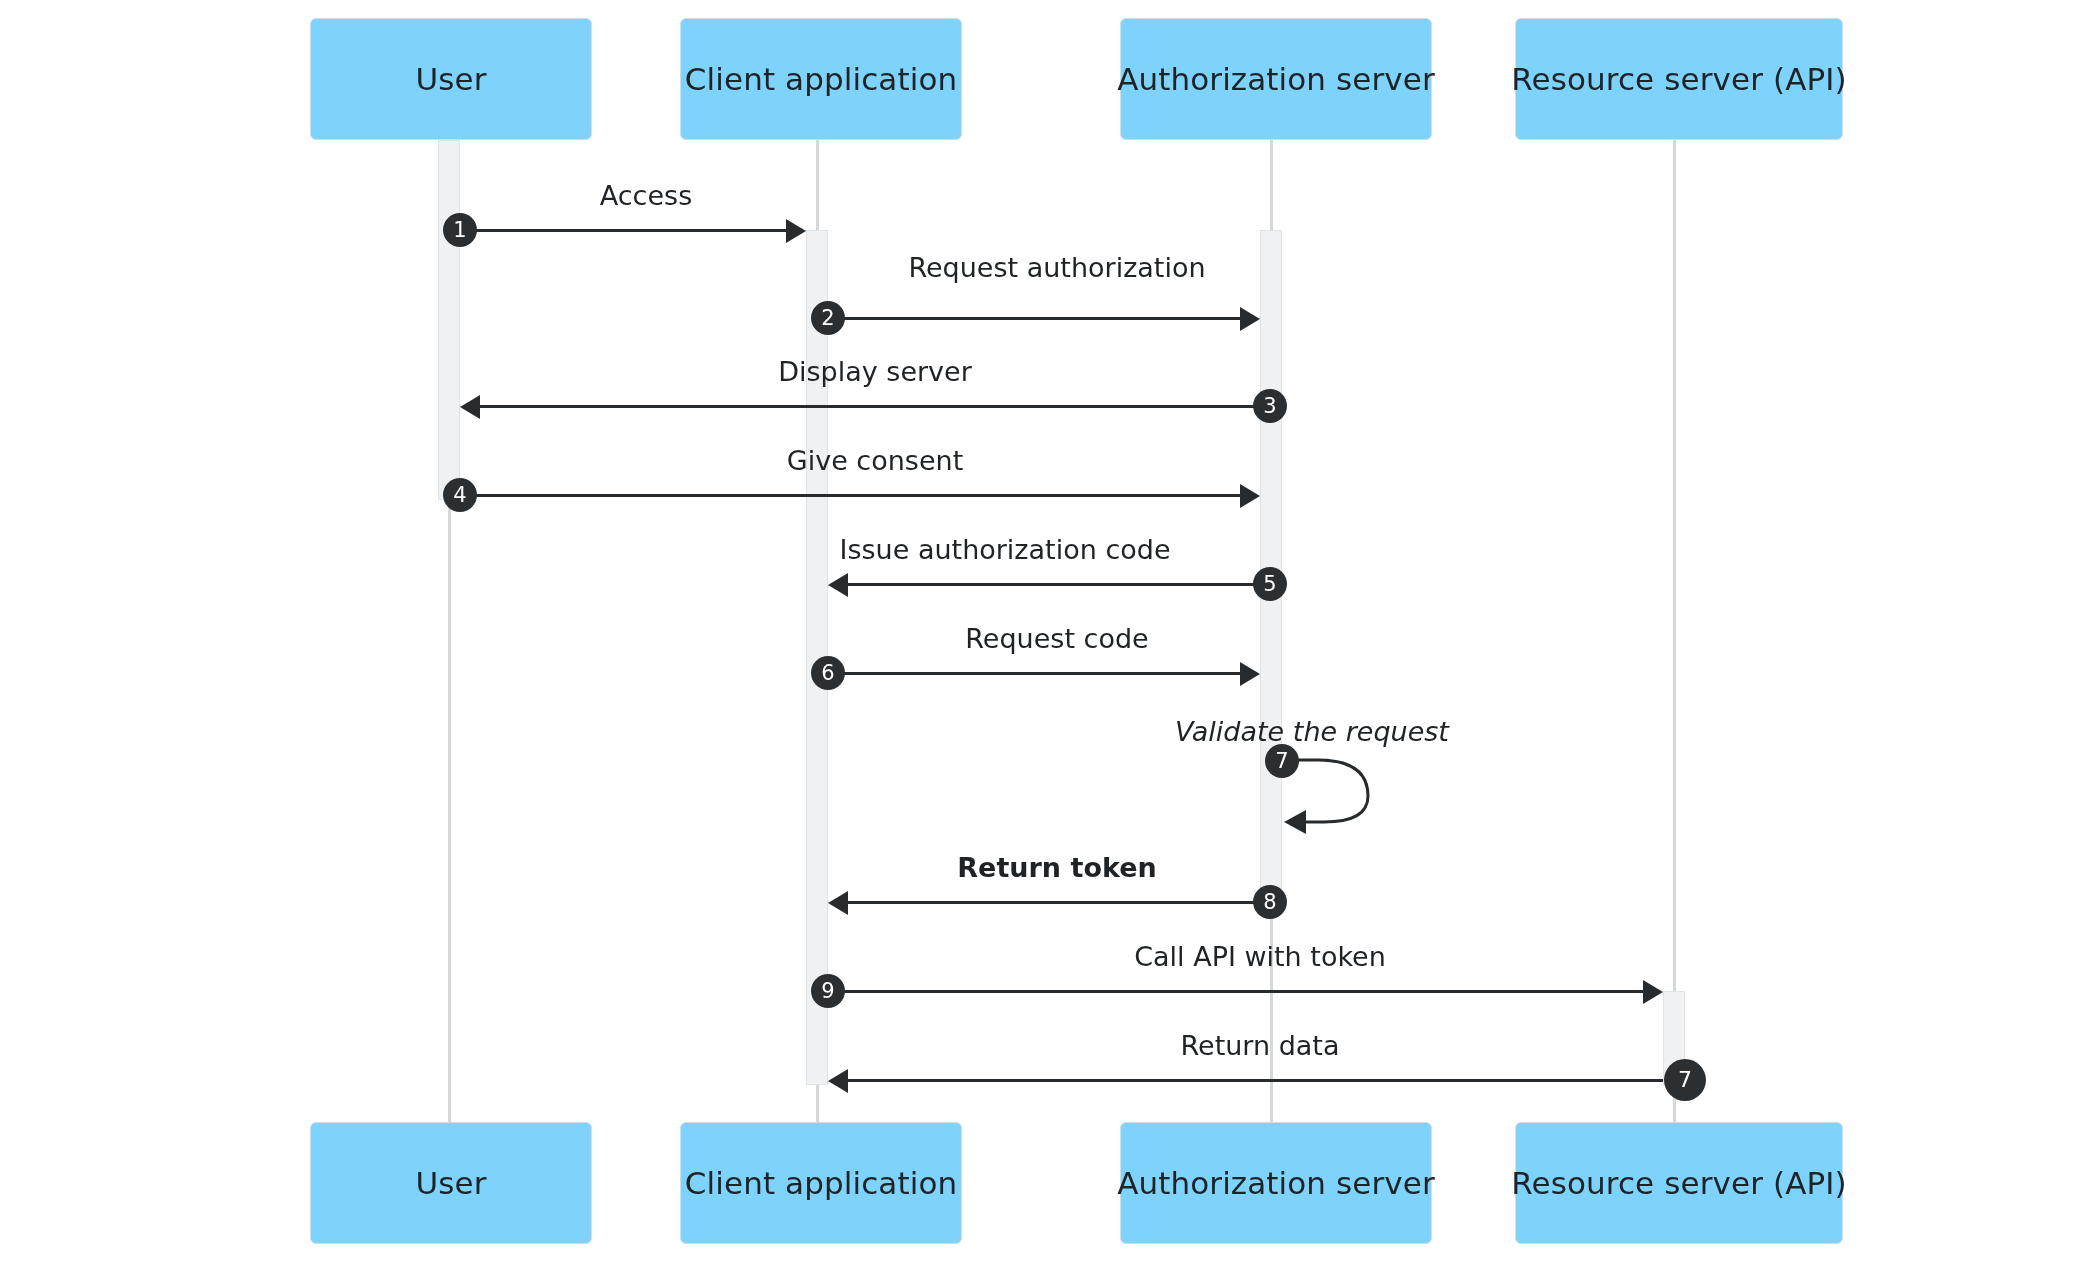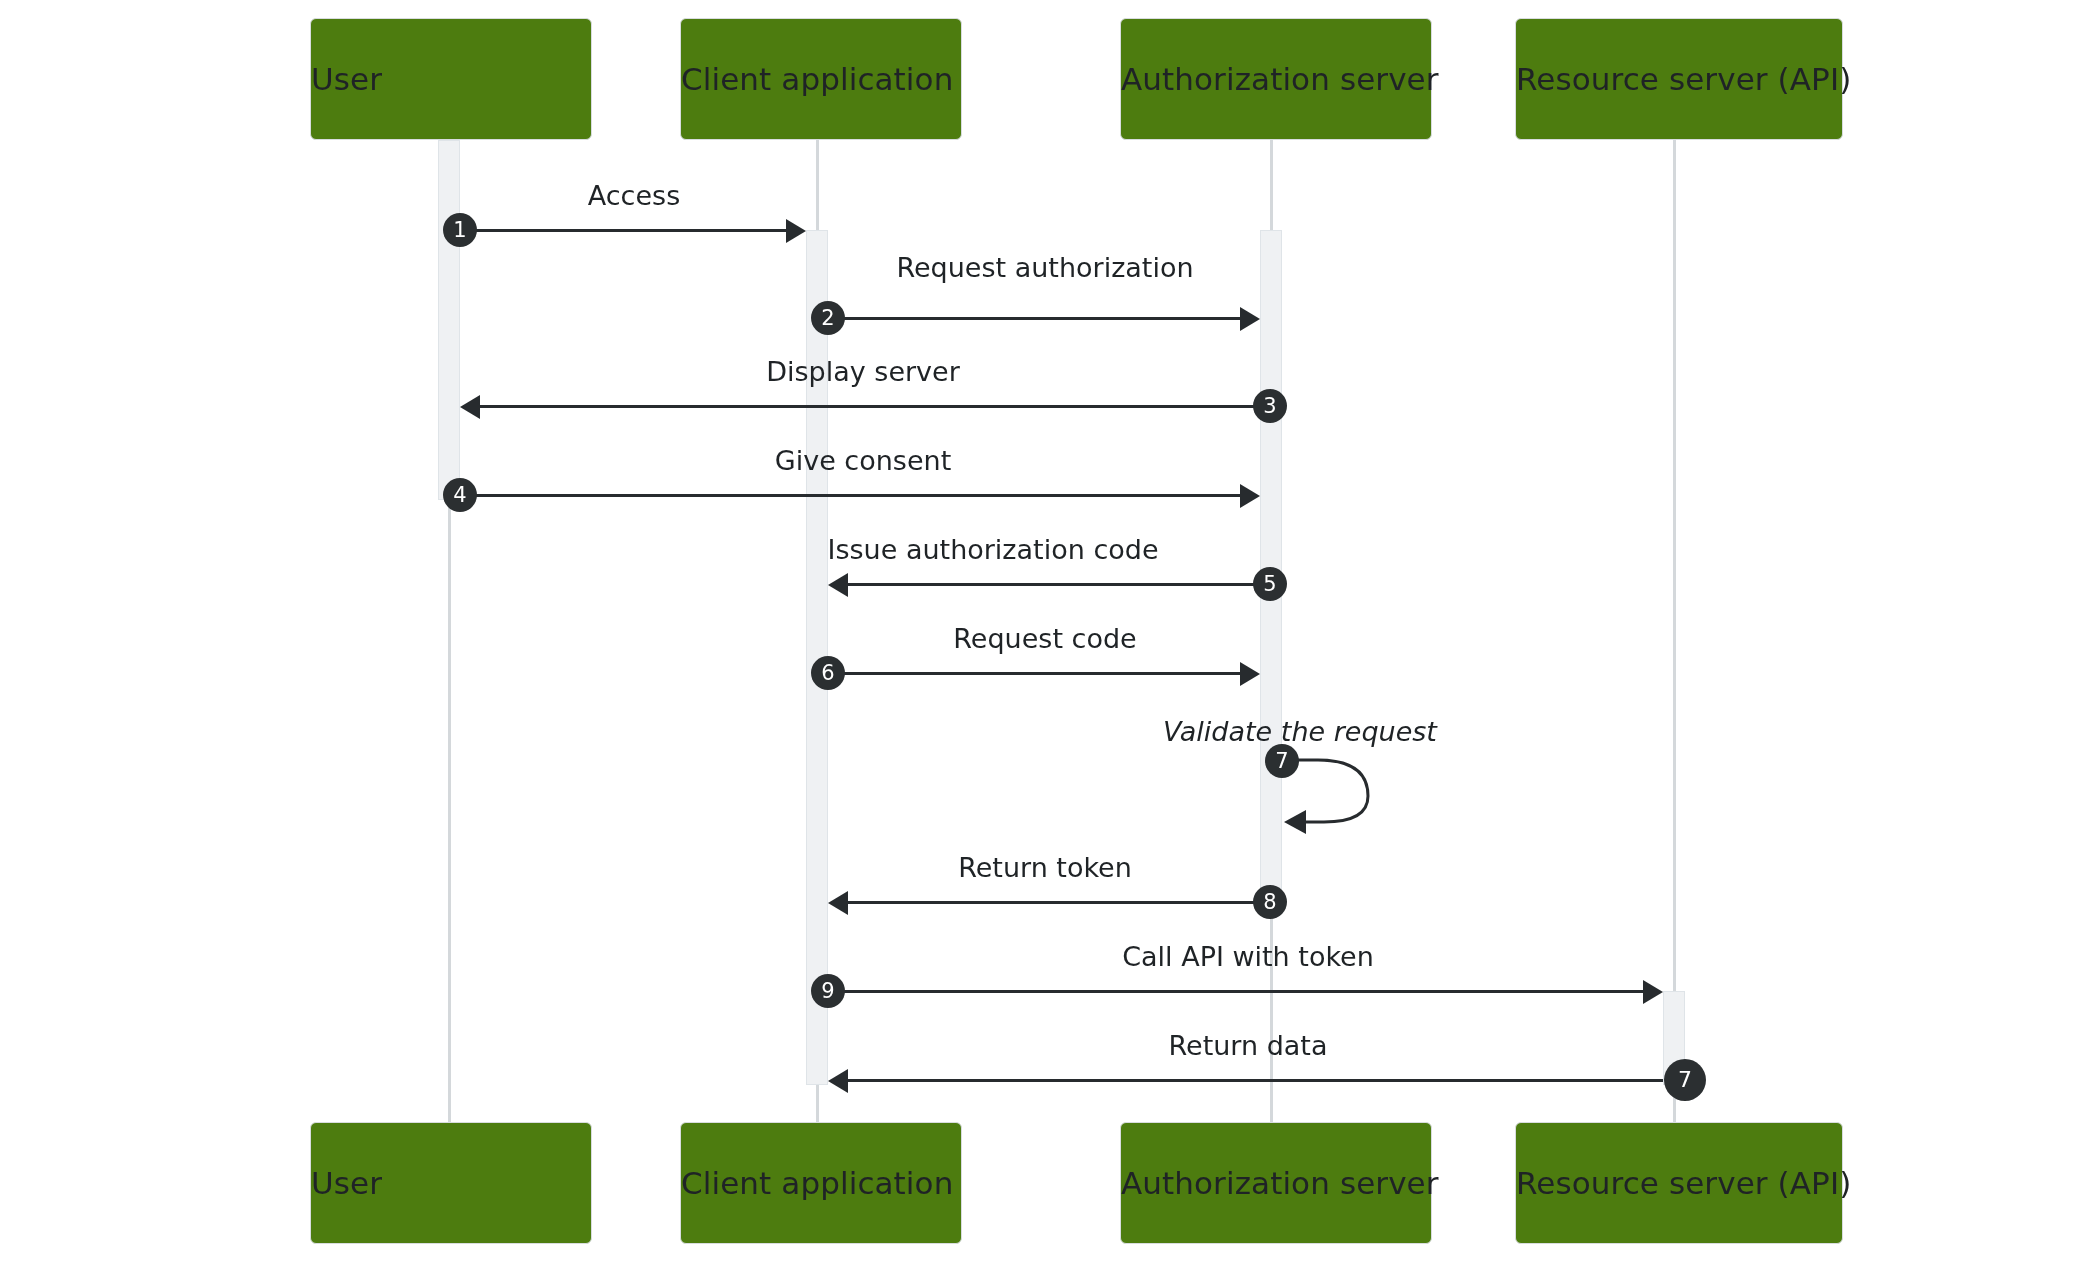--- a/index.html
+++ b/index.html
@@ -12,25 +12,26 @@
   }
   #canvas {
     position: relative;
     width: 2097px;
     height: 1262px;
     background: #ffffff;
     overflow: hidden;
   }
   .participant-box {
     position: absolute;
-    background: #4d7c0f;
+    background: #7dd3fc;
     border: 1.5px solid #d8dcdf;
     border-radius: 6px;
     display: flex;
     align-items: center;
+    justify-content: center;
     box-sizing: border-box;
   }
   .participant-label {
     font-size: 31px;
     color: #1f2326;
     font-family: "DejaVu Sans", sans-serif;
     white-space: nowrap;
     letter-spacing: 0.1px;
   }
   .lifeline {
@@ -62,20 +63,21 @@
   .arrow-left {
     border-right: 20px solid #272b2e;
   }
   .msg-label {
     position: absolute;
     font-size: 27px;
     color: #1f2326;
     font-family: "DejaVu Sans", sans-serif;
     white-space: nowrap;
     transform: translateX(-50%);
+    margin-left: 12px;
   }
   .seq-num {
     position: absolute;
     width: 34px;
     height: 34px;
     border-radius: 50%;
     background: #2b2f31;
     color: #ffffff;
     font-size: 21px;
     font-family: "DejaVu Sans", sans-serif;
@@ -147,21 +149,21 @@
   <div class="arrow-right" style="left:1240px; top:662px;"></div>
   <div class="seq-num" style="left:828px; top:673px;">6</div>
 
   <div class="msg-label" style="left:1300px; top:716px;font-style:italic;">Validate the request</div>
   <svg class="self-loop" style="left:1278px; top:738px;" width="130" height="100" viewBox="0 0 130 100">
     <path d="M 4 22 L 40 22 Q 90 22 90 58 Q 90 84 46 84 L 26 84" fill="none" stroke="#272b2e" stroke-width="3"></path>
     <polygon points="28,72 28,96 6,84" fill="#272b2e"></polygon>
   </svg>
   <div class="seq-num" style="left:1282px; top:761px;">7</div>
 
-  <div class="msg-label" style="left:1045px; top:852px;">Return token</div>
+  <div class="msg-label" style="left:1045px; top:852px;font-weight:bold;">Return token</div>
   <div class="msg-line" style="left:846px; top:901px; width:414px;"></div>
   <div class="arrow-left" style="left:828px; top:891px;"></div>
   <div class="seq-num" style="left:1270px; top:902px;">8</div>
 
   <div class="msg-label" style="left:1248px; top:941px;">Call API with token</div>
   <div class="msg-line" style="left:828px; top:990px; width:819px;"></div>
   <div class="arrow-right" style="left:1643px; top:980px;"></div>
   <div class="seq-num" style="left:828px; top:991px;">9</div>
 
   <div class="msg-label" style="left:1248px; top:1030px;">Return data</div>

